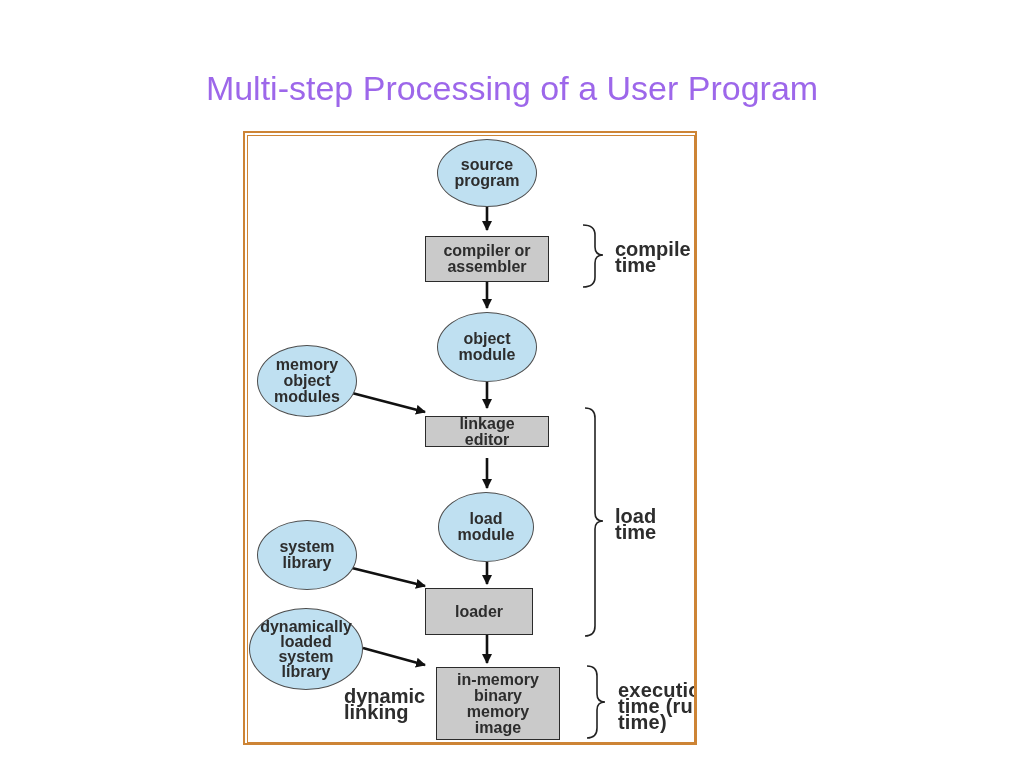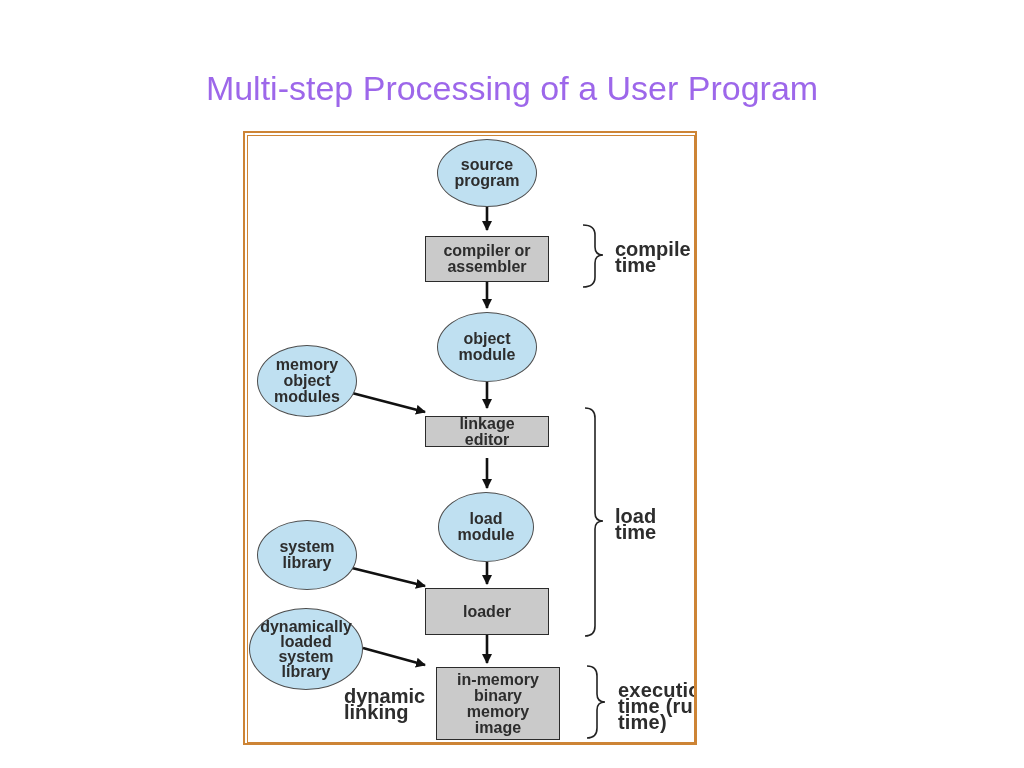--- a/index.html
+++ b/index.html
@@ -108,21 +108,21 @@
     <div class="node ellipse" style="left:190px;top:356px;width:96px;height:70px">
       <span>load
 module</span>
     </div>
 
     <div class="node ellipse" style="left:9px;top:384px;width:100px;height:70px">
       <span>system
 library</span>
     </div>
 
-    <div class="node rect" style="left:177px;top:452px;width:124px;height:47px">
+    <div class="node rect" style="left:177px;top:452px;width:108px;height:47px">
       <span>loader</span>
     </div>
 
     <div class="node ellipse" style="left:1px;top:472px;width:114px;height:82px;line-height:15px">
       <span>dynamically
 loaded
 system
 library</span>
     </div>
 

